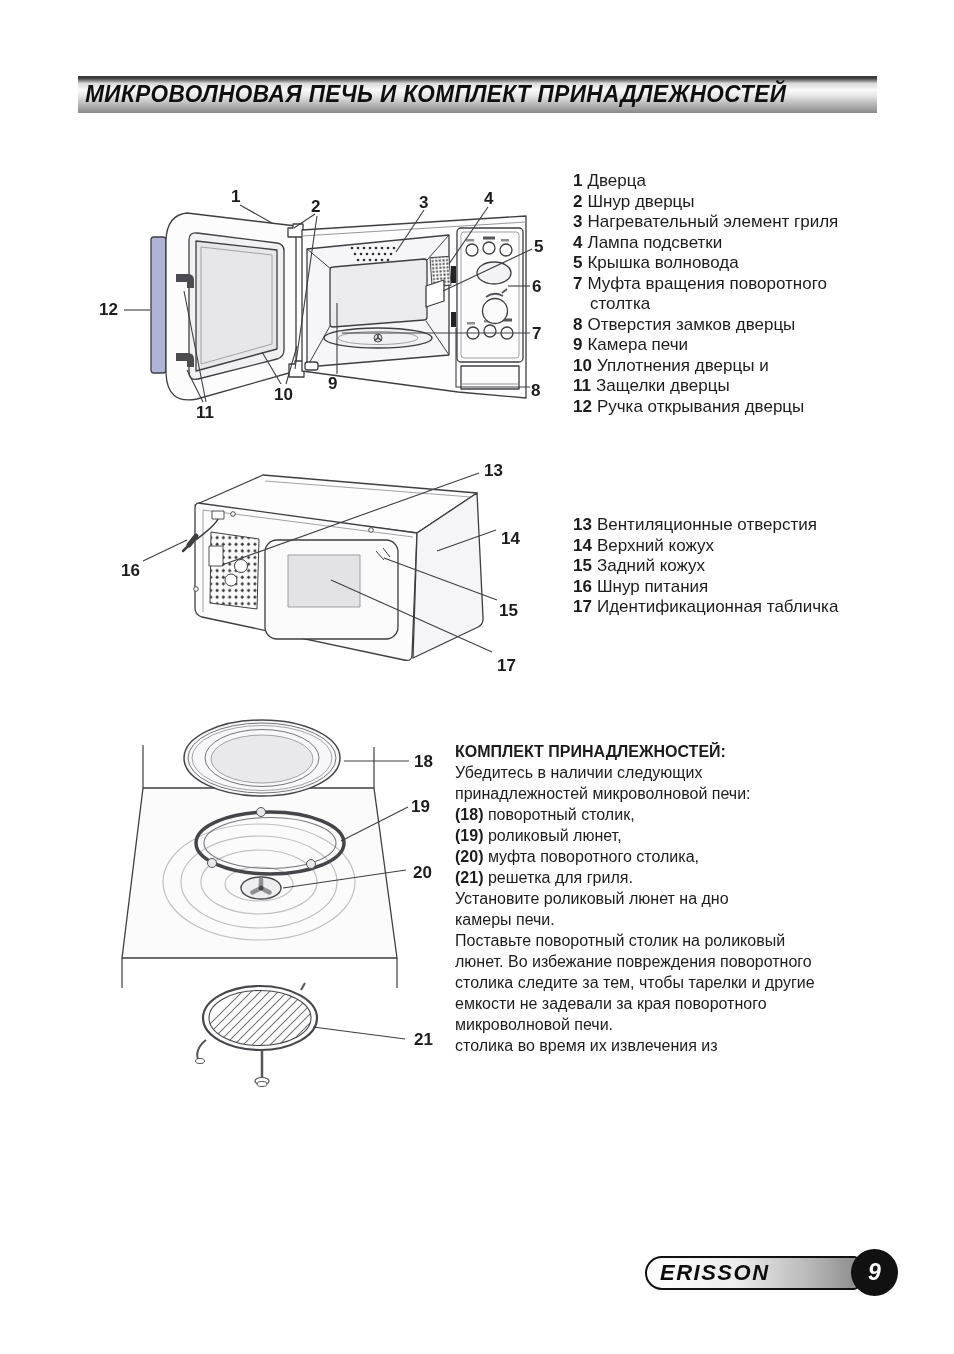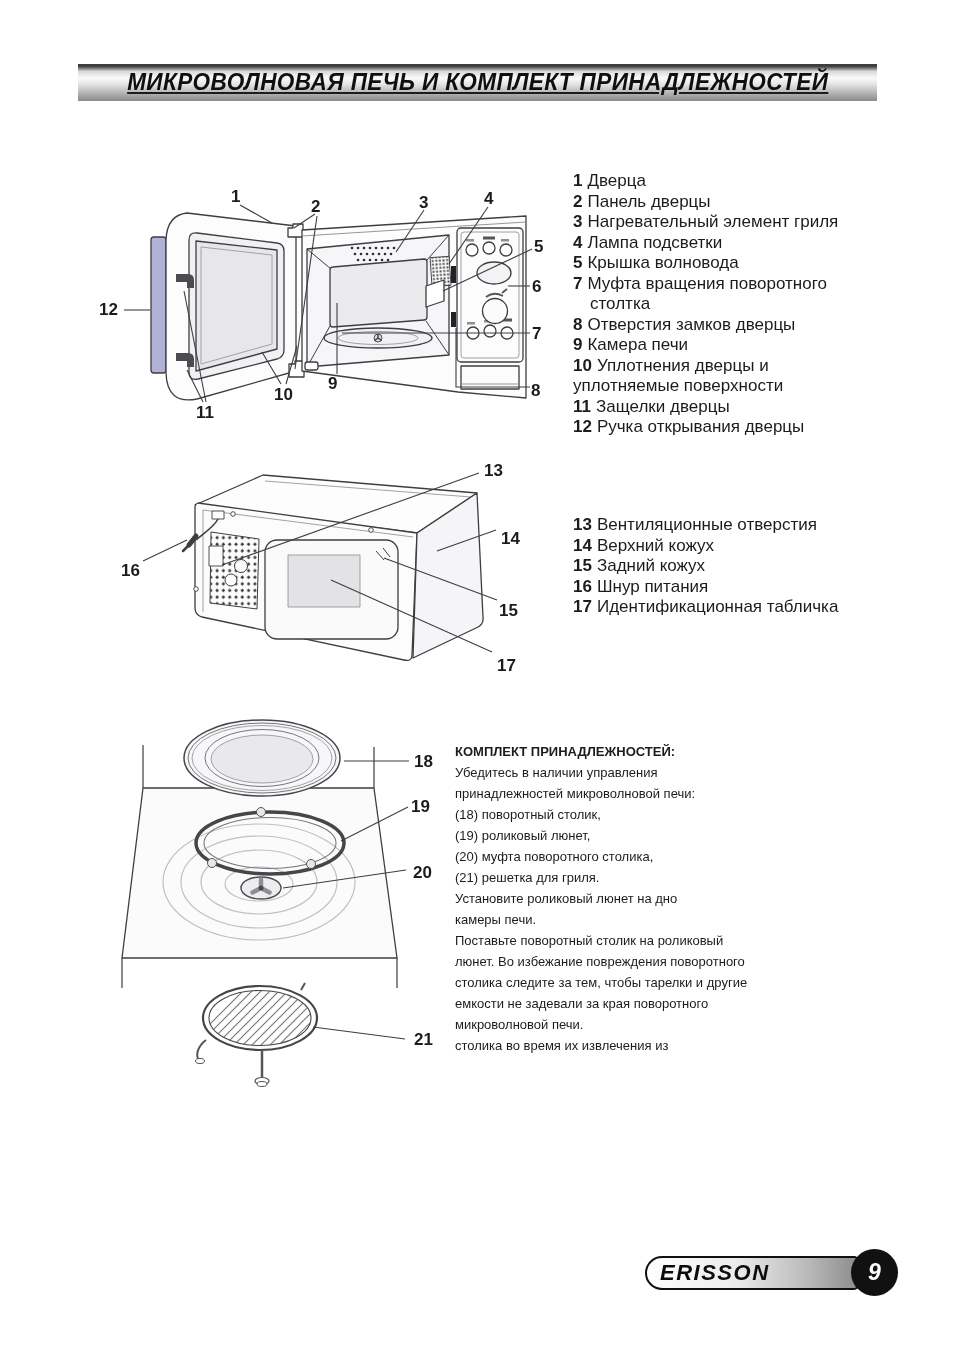--- a/index.html
+++ b/index.html
@@ -1,29 +1,29 @@
 <!DOCTYPE html>
 <html><head>
 <meta charset="utf-8">
 <style>
   html,body{margin:0;padding:0;background:#ffffff;}
   #page{position:relative;width:954px;height:1354px;background:#ffffff;overflow:hidden;
         font-family:"Liberation Sans",sans-serif;color:#1c1c1c;}
-  .header-bar{position:absolute;left:78px;top:64px;width:799px;height:37px;
+  .header-bar{position:absolute;left:78px;top:76px;width:799px;height:37px;
       background:linear-gradient(180deg,#3c3c3c 0%,#3c3c3c 6%,#d9d9d9 20%,#fafafa 38%,#e4e4e4 55%,#b4b4b4 78%,#8a8a8a 100%);
-      display:flex;align-items:center;justify-content:center;text-decoration:underline;}
+      display:flex;align-items:center;justify-content:flex-start;}
   .header-title{font-size:23px;font-weight:bold;font-style:italic;letter-spacing:.4px;color:#0f0f0f;transform:scaleX(.98);white-space:nowrap;}
   .diag{position:absolute;}
   .diag text.co{font-family:"Liberation Sans",sans-serif;font-size:17px;font-weight:bold;fill:#1c1c1c;font-style:normal;}
   .plist{position:absolute;font-size:17px;line-height:20.5px;white-space:nowrap;}
   .plist .num{font-weight:bold;margin-right:5px;}
   .pl-row.indent{padding-left:17px;}
-  .acc{position:absolute;font-size:13px;line-height:21px;white-space:nowrap;}
+  .acc{position:absolute;font-size:16px;line-height:21px;white-space:nowrap;}
   .acc-h{font-weight:bold;}
-  .acc .b{font-weight:normal;}
+  .acc .b{font-weight:bold;}
   .brandbar{position:absolute;left:645px;top:1256px;width:214px;height:34px;box-sizing:border-box;
       border:2.5px solid #101010;border-radius:17px 5px 5px 17px;
       background:linear-gradient(90deg,#ffffff 0%,#ececec 42%,#bcbcbc 75%,#8d8d8d 100%);
       display:flex;align-items:center;padding-left:13px;text-align:right;}
   .brandbar span{font-style:italic;font-weight:bold;font-size:22px;letter-spacing:1.5px;color:#0c0c0c;}
   .pagenum{position:absolute;left:851px;top:1249px;width:47px;height:47px;border-radius:50%;
       background:#111111;display:flex;align-items:center;justify-content:center;}
   .pagenum span{color:#ffffff;font-size:23px;font-weight:bold;font-style:italic;}
 </style>
 </head>
@@ -143,30 +143,29 @@
     <text class="co" x="532" y="339">7</text>
     <text class="co" x="531" y="396">8</text>
     <text class="co" x="328" y="389">9</text>
     <text class="co" x="274" y="400">10</text>
     <text class="co" x="196" y="418">11</text>
     <text class="co" x="99" y="315">12</text>
   </svg>
 
   <div class="plist" style="left:573px;top:171px">
     <div class="pl-row"><span class="num">1</span><span>Дверца</span></div>
-    <div class="pl-row"><span class="num">2</span><span>Панель дверцы</span></div>
+    <div class="pl-row"><span class="num">2</span><span>Шнур дверцы</span></div>
     <div class="pl-row"><span class="num">3</span><span>Нагревательный элемент гриля</span></div>
     <div class="pl-row"><span class="num">4</span><span>Лампа подсветки</span></div>
     <div class="pl-row"><span class="num">5</span><span>Крышка волновода</span></div>
     <div class="pl-row"><span class="num">7</span><span>Муфта вращения поворотного</span></div>
     <div class="pl-row indent">столтка</div>
     <div class="pl-row"><span class="num">8</span><span>Отверстия замков дверцы</span></div>
     <div class="pl-row"><span class="num">9</span><span>Камера печи</span></div>
     <div class="pl-row"><span class="num">10</span><span>Уплотнения дверцы и</span></div>
-    <div class="pl-row">уплотняемые поверхности</div>
     <div class="pl-row"><span class="num">11</span><span>Защелки дверцы</span></div>
     <div class="pl-row"><span class="num">12</span><span>Ручка открывания дверцы</span></div>
   </div>
 
   <svg class="diag" style="left:100px;top:455px;width:460px;height:240px" viewBox="100 455 460 240">
     <defs>
       <pattern id="vdots" width="6.3" height="6.6" patternUnits="userSpaceOnUse">
         <rect width="6.3" height="6.6" fill="#fcfcfd"></rect>
         <rect x="1.6" y="1.7" width="2.6" height="2.6" transform="rotate(45 2.9 3)" fill="#3a3a3e"></rect>
       </pattern>
@@ -279,21 +278,21 @@
       <path d="M313,1027 L405,1039"></path>
     </g>
     <text class="co" x="414" y="767">18</text>
     <text class="co" x="411" y="812">19</text>
     <text class="co" x="413" y="878">20</text>
     <text class="co" x="414" y="1045">21</text>
   </svg>
 
   <div class="acc" style="left:455px;top:741px">
     <div class="acc-h">КОМПЛЕКТ ПРИНАДЛЕЖНОСТЕЙ:</div>
-    <div class="acc-l"><span class="b"></span><span>Убедитесь в наличии управления</span></div>
+    <div class="acc-l"><span class="b"></span><span>Убедитесь в наличии следующих</span></div>
     <div class="acc-l"><span class="b"></span><span>принадлежностей микроволновой печи:</span></div>
     <div class="acc-l"><span class="b">(18)</span><span> поворотный столик,</span></div>
     <div class="acc-l"><span class="b">(19)</span><span> роликовый люнет,</span></div>
     <div class="acc-l"><span class="b">(20)</span><span> муфта поворотного столика,</span></div>
     <div class="acc-l"><span class="b">(21)</span><span> решетка для гриля.</span></div>
     <div class="acc-l"><span class="b"></span><span>Установите роликовый люнет на дно</span></div>
     <div class="acc-l"><span class="b"></span><span>камеры печи.</span></div>
     <div class="acc-l"><span class="b"></span><span>Поставьте поворотный столик на роликовый</span></div>
     <div class="acc-l"><span class="b"></span><span>люнет. Во избежание повреждения поворотного</span></div>
     <div class="acc-l"><span class="b"></span><span>столика следите за тем, чтобы тарелки и другие</span></div>

